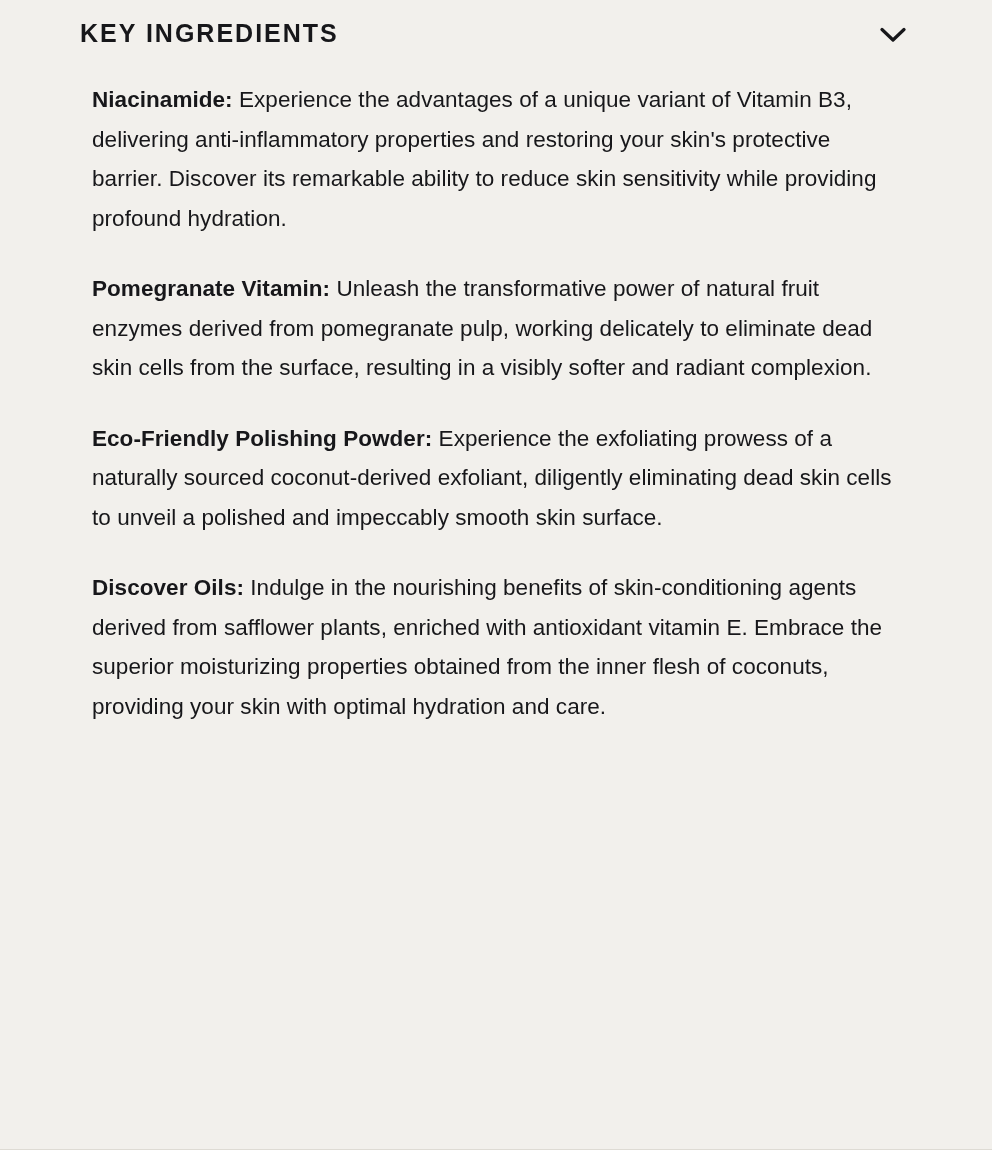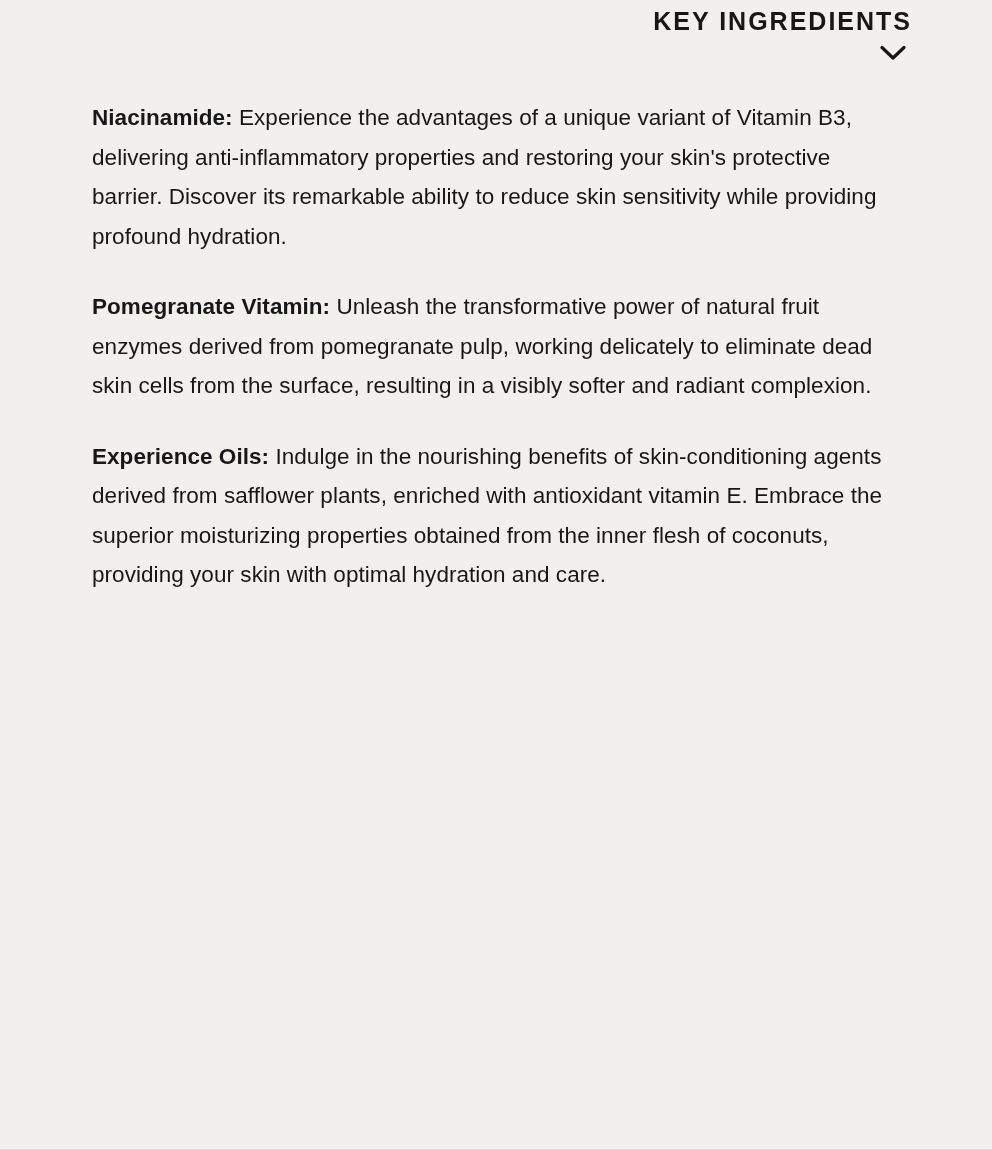--- a/index.html
+++ b/index.html
@@ -17,27 +17,26 @@
   .panel {
     position: relative;
     width: 992px;
     height: 1150px;
     box-sizing: border-box;
     padding: 0 80px 0 80px;
     background: #f2f0ec;
   }
   .section-header {
     display: flex;
-    align-items: flex-end;
+    align-items: flex-start;
     justify-content: space-between;
-    padding-top: 6px;
+    padding-top: 18px;
     padding-bottom: 10px;
     cursor: pointer;
     user-select: none;
-    flex-direction: column;
   }
   .section-title {
     font-size: 25px;
     font-weight: 700;
     letter-spacing: 2.0px;
     color: #17171a;
     line-height: 1.2;
     margin: 0;
   }
   .chevron {
@@ -95,21 +94,24 @@
 
     <p class="ingredient">
       <span class="term">Niacinamide:</span><span> Experience the advantages of a unique variant of Vitamin B3, delivering anti-inflammatory properties and restoring your skin's protective barrier. Discover its remarkable ability to reduce skin sensitivity while providing profound hydration.</span>
     </p>
 
 
     <p class="ingredient">
       <span class="term">Pomegranate Vitamin:</span><span> Unleash the transformative power of natural fruit enzymes derived from pomegranate pulp, working delicately to eliminate dead skin cells from the surface, resulting in a visibly softer and radiant complexion.</span>
     </p>
 
+    <p class="ingredient">
+      <span class="term">Eco-Friendly Polishing Powder:</span><span> Experience the exfoliating prowess of a naturally sourced coconut-derived exfoliant, diligently eliminating dead skin cells to unveil a polished and impeccably smooth skin surface.</span>
+    </p>
 
     <p class="ingredient">
-      <span class="term">Experience Oils:</span><span> Indulge in the nourishing benefits of skin-conditioning agents derived from safflower plants, enriched with antioxidant vitamin E. Embrace the superior moisturizing properties obtained from the inner flesh of coconuts, providing your skin with optimal hydration and care.</span>
+      <span class="term">Discover Oils:</span><span> Indulge in the nourishing benefits of skin-conditioning agents derived from safflower plants, enriched with antioxidant vitamin E. Embrace the superior moisturizing properties obtained from the inner flesh of coconuts, providing your skin with optimal hydration and care.</span>
     </p>
 
   </div>
 
   <div class="bottom-rule"></div>
 </div>
 
 </body></html>

